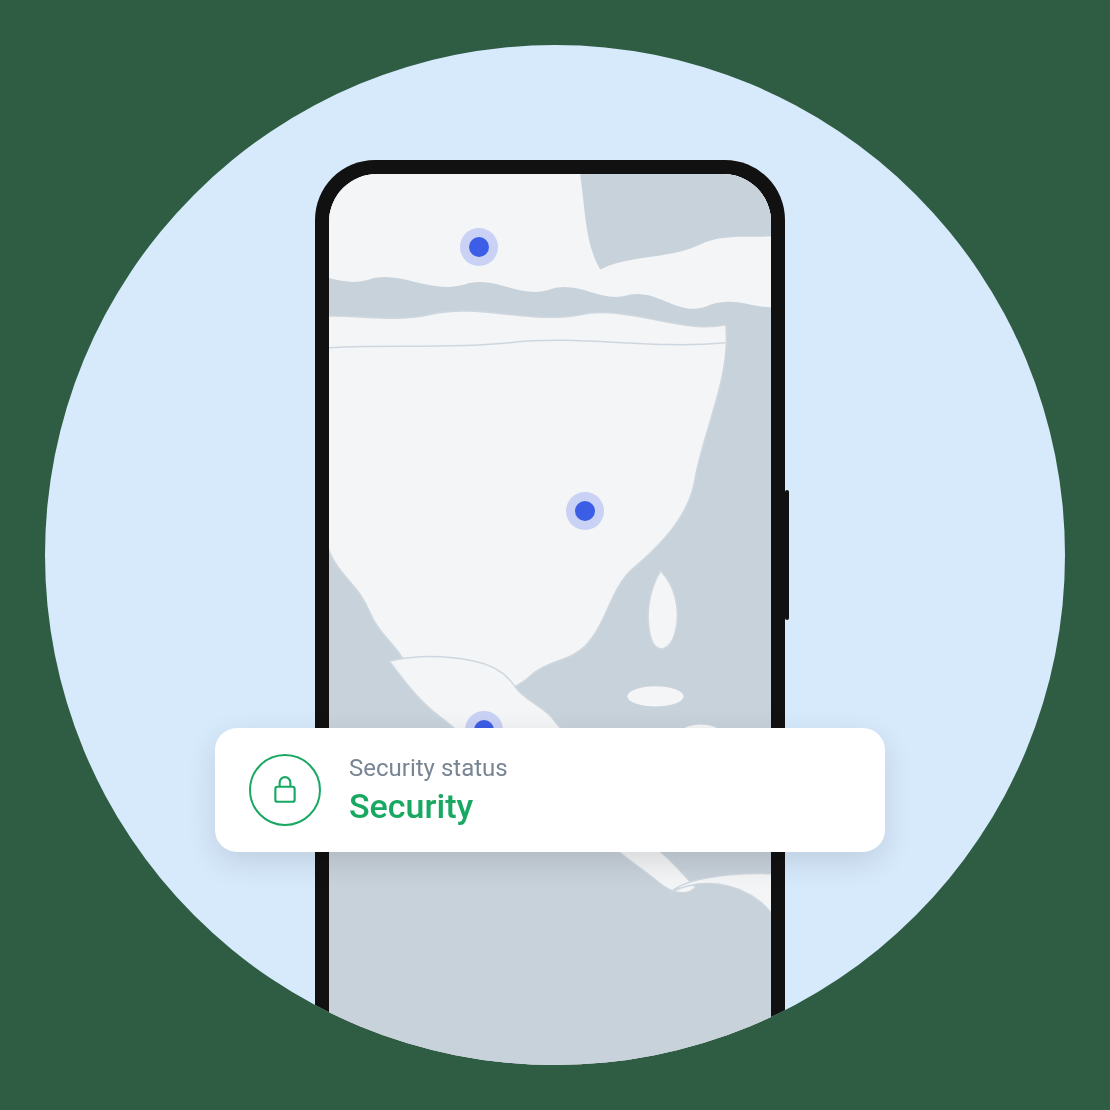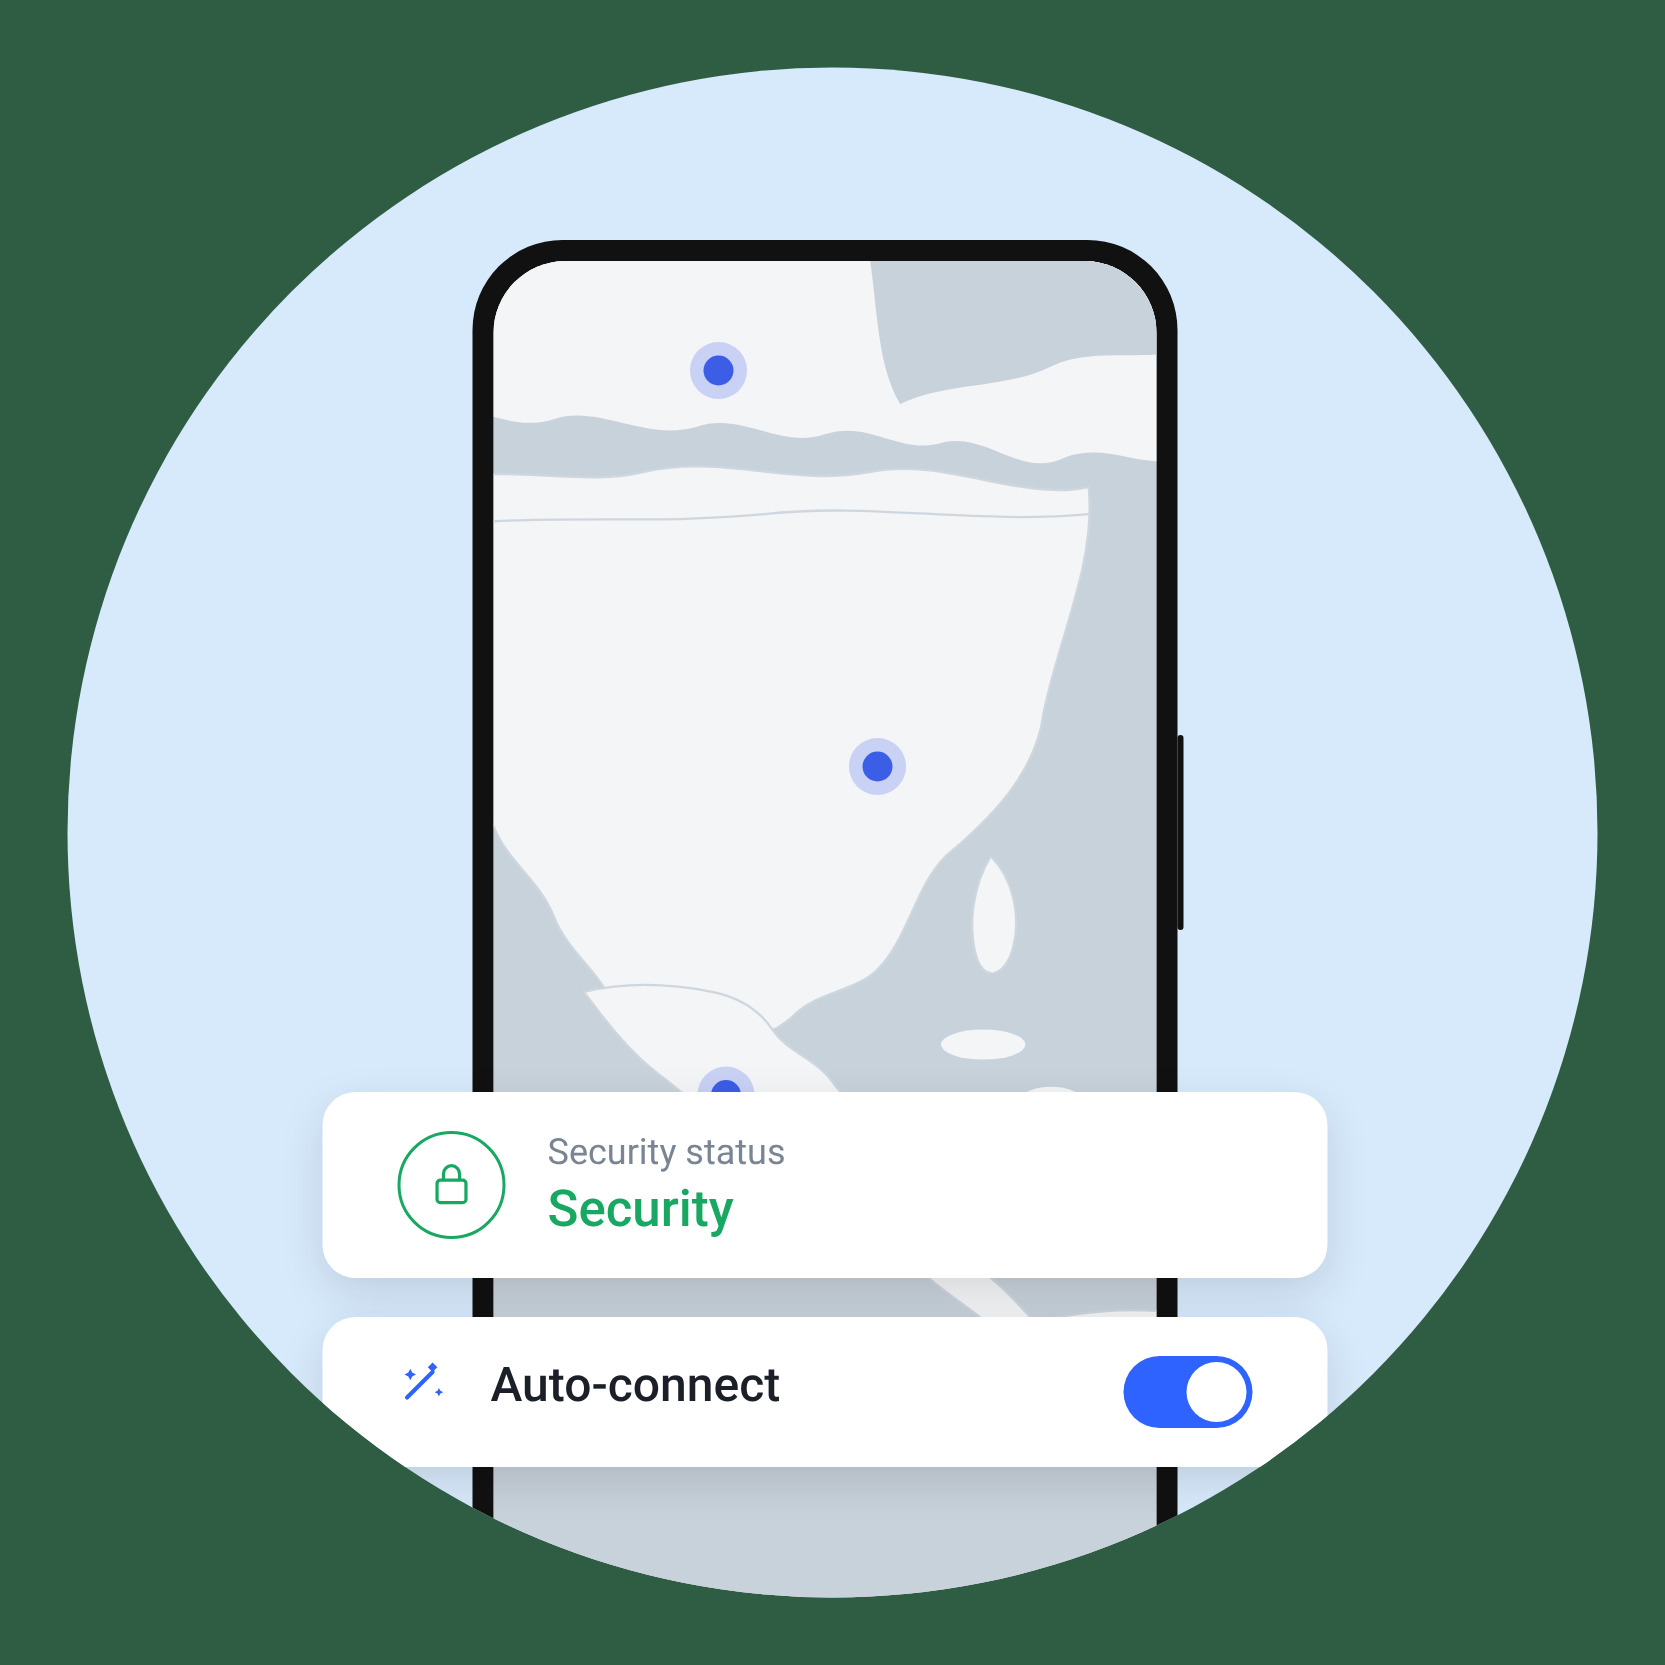--- a/index.html
+++ b/index.html
@@ -87,22 +87,22 @@
     top: 683px;
     display: flex;
     flex-direction: column;
     gap: 26px;
   }
   .card {
     background: #fff;
     border-radius: 22px;
     box-shadow: 0 10px 30px rgba(0,0,0,0.12);
     display: flex;
-    align-items: flex-start;
-    padding: 26px 50px;
+    align-items: flex-end;
+    padding: 26px 34px;
     gap: 28px;
   }
   .lock-circle {
     width: 72px;
     height: 72px;
     border: 2px solid #18a862;
     border-radius: 50%;
     display: flex;
     align-items: center;
     justify-content: center;
@@ -200,30 +200,16 @@
           <rect x="3" y="11" width="18" height="14" rx="2" stroke="#18a862" stroke-width="2"></rect>
           <path d="M7 11 V7 a5 5 0 0 1 10 0 V11" stroke="#18a862" stroke-width="2" fill="none"></path>
         </svg>
       </div>
       <div class="status-text">
         <div class="label">Security status</div>
         <div class="value">Security</div>
       </div>
     </div>
 
-    <div class="card">
-      <div class="wand-icon">
-        <svg width="34" height="34" viewBox="0 0 32 32" fill="none">
-          <path d="M6 26 L22 10" stroke="#2f63ff" stroke-width="2.6" stroke-linecap="round"></path>
-          <path d="M19 7 L22 10 L25 7 L22 4 Z" fill="#2f63ff"></path>
-          <path d="M8 8 l1.2 2.4 2.4 1.2 -2.4 1.2 -1.2 2.4 -1.2 -2.4 -2.4 -1.2 2.4 -1.2 Z" fill="#2f63ff"></path>
-          <path d="M26 20 l0.9 1.8 1.8 0.9 -1.8 0.9 -0.9 1.8 -0.9 -1.8 -1.8 -0.9 1.8 -0.9 Z" fill="#2f63ff"></path>
-        </svg>
-      </div>
-      <div class="auto-label">Auto-connect</div>
-      <div class="toggle">
-        <div class="knob"></div>
-      </div>
-    </div>
 
   </div>
 
 </div>
 
 </body></html>

